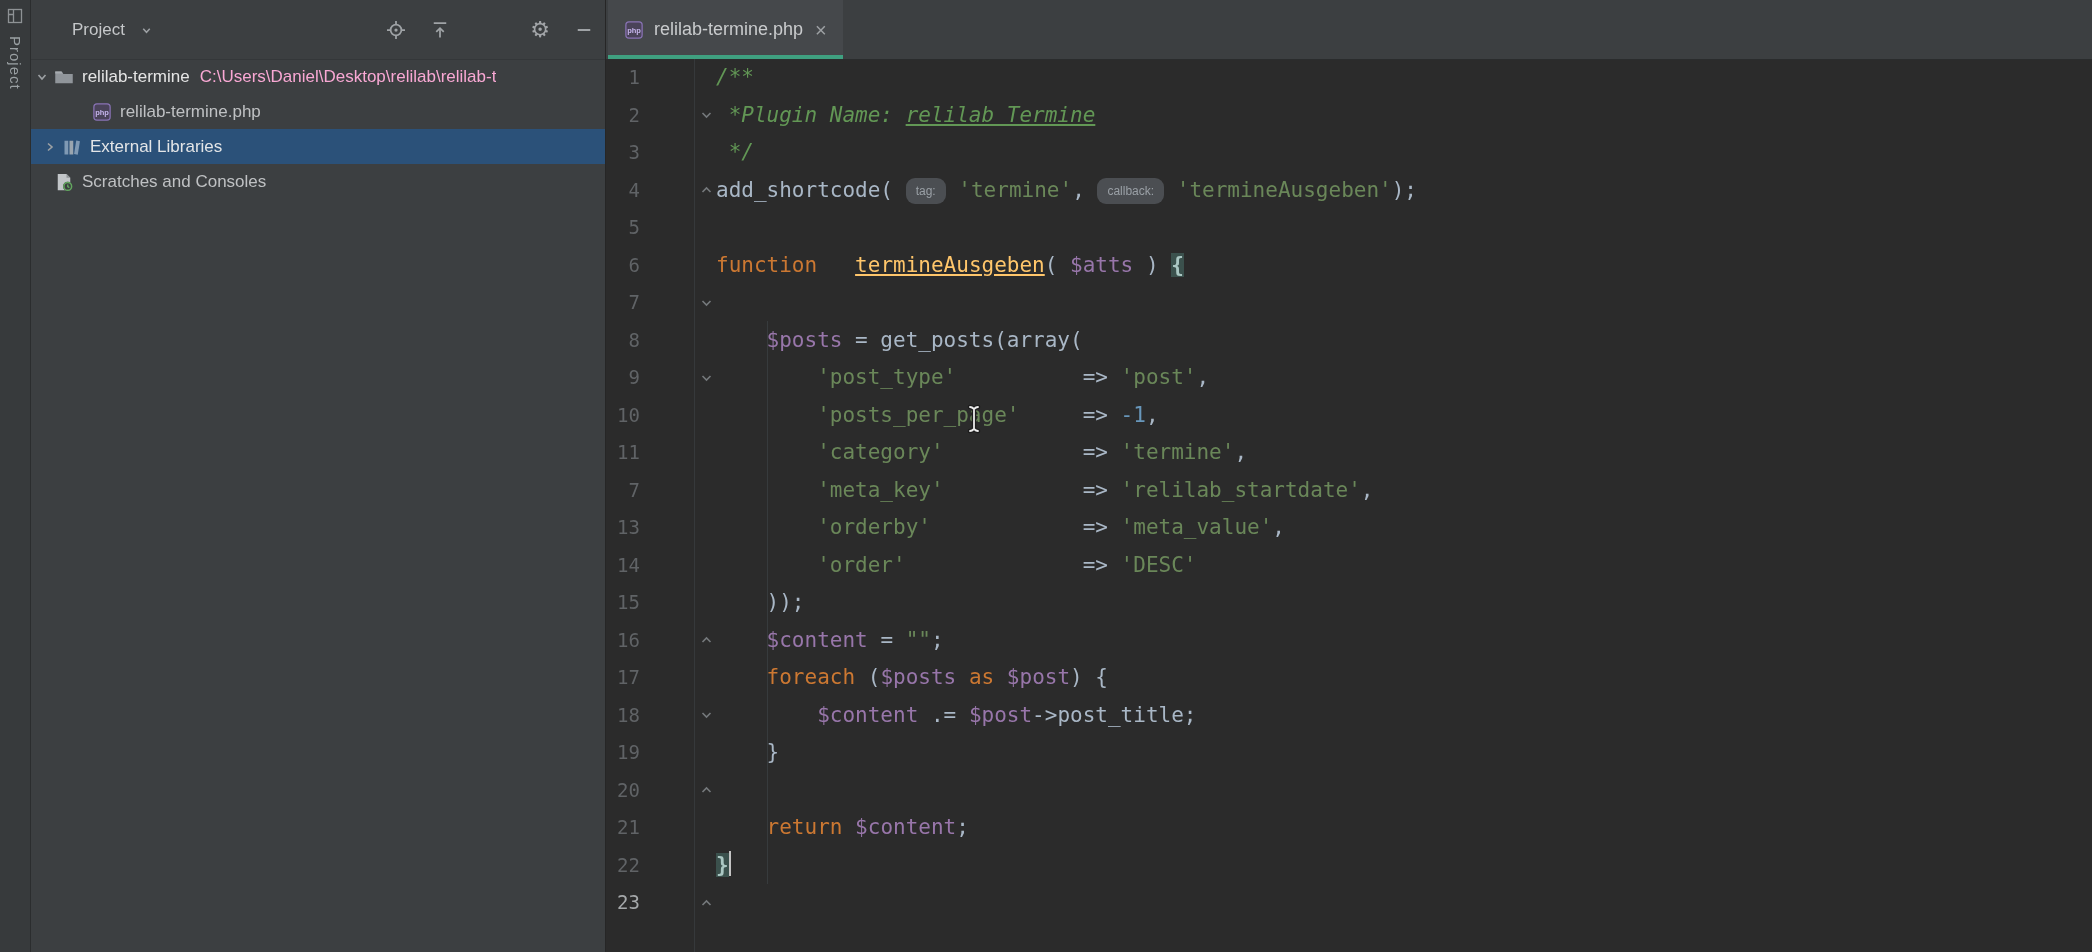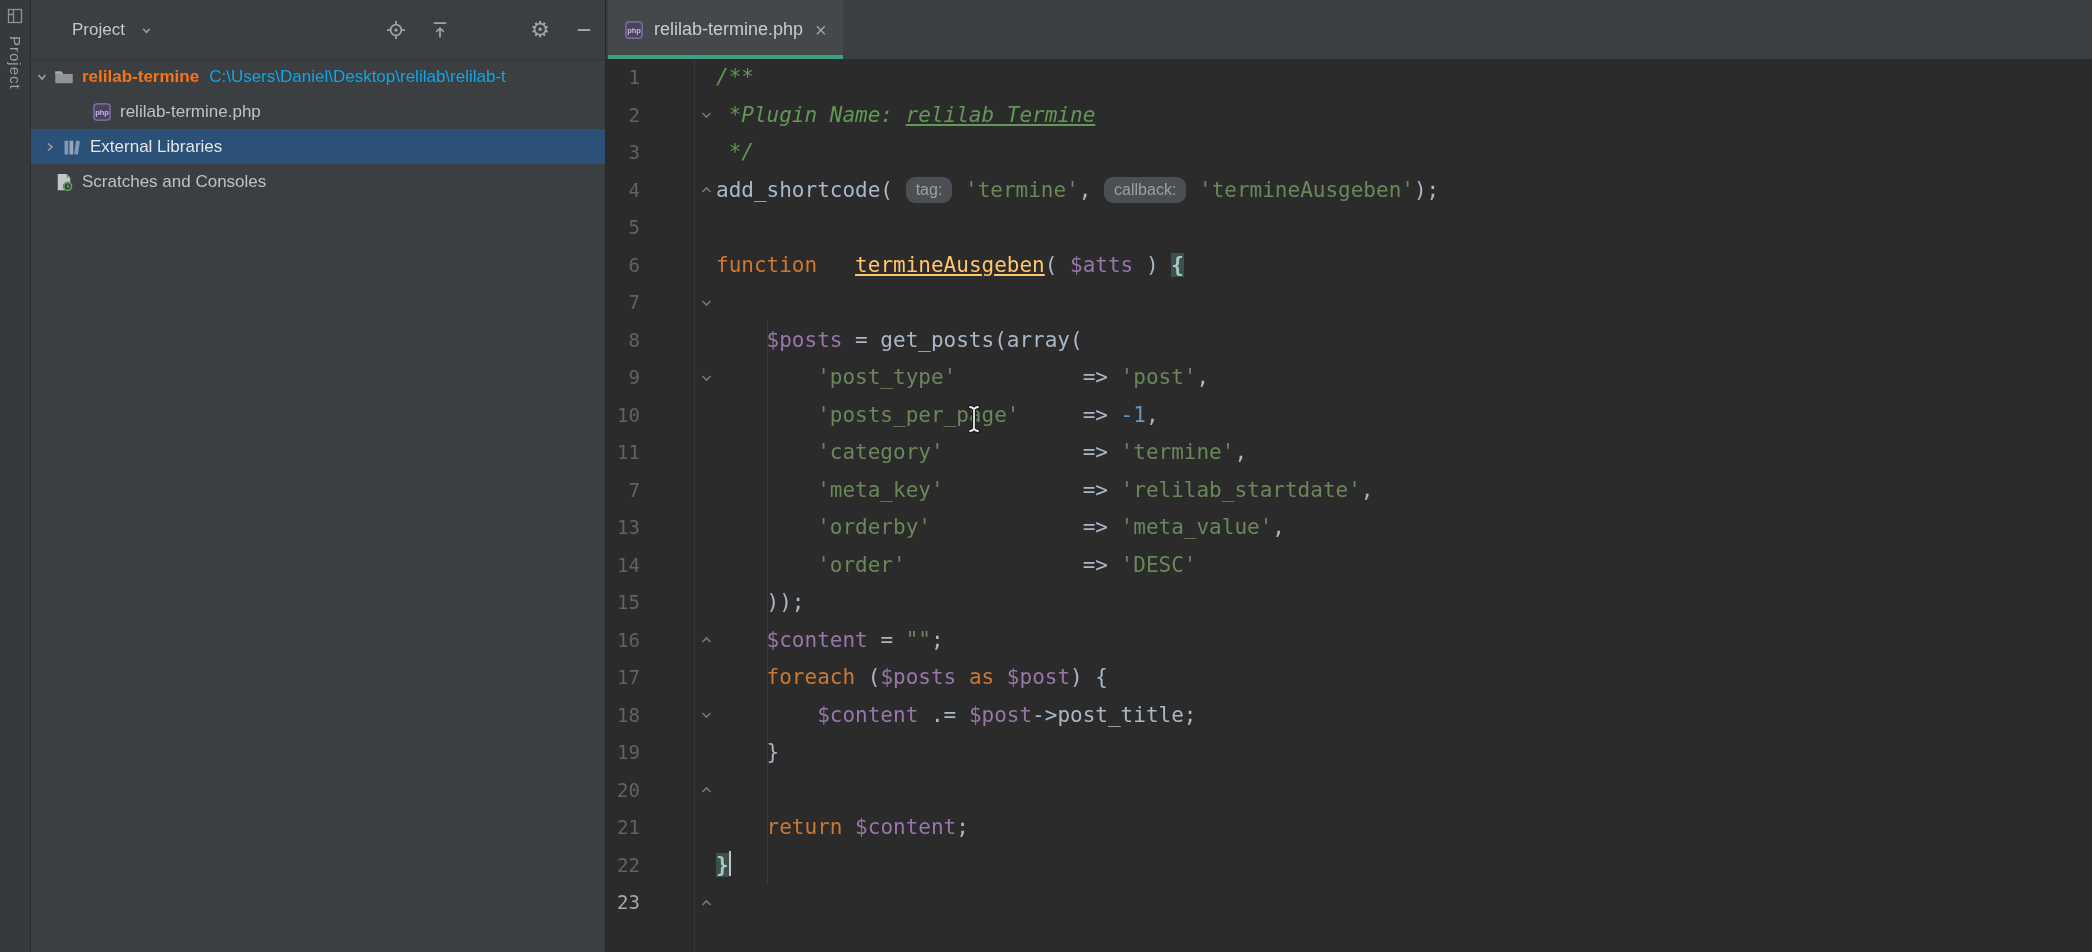--- a/index.html
+++ b/index.html
@@ -27,22 +27,22 @@
 .hdr-ic-0{left:355px}.hdr-ic-1{left:399px}.hdr-ic-2{left:499px}.hdr-ic-3{left:543px}
 .gear{font-size:22px;color:#a2a5a8;font-family:"DejaVu Sans",sans-serif;line-height:1}
 
 .tree{position:absolute;top:59px;left:0;right:0;bottom:0;overflow:hidden}
 .tree-row{display:flex;align-items:center;height:35px;white-space:nowrap;overflow:hidden;font-size:17px;color:#bfc1c3;cursor:default}
 .tree-row.selected{background:var(--selection)}
 .tree-row.selected .tw-label{color:#e3e5e7}
 .tw-chevron{flex:none;width:20px;height:20px;display:flex;align-items:center;justify-content:center}
 .tw-icon{flex:none;width:20px;height:20px;margin:0 8px 0 2px;display:flex;align-items:center;justify-content:center}
 .tw-label{flex:none}
-.tw-label.bold{font-weight:700;color:#f97316}
-.tw-path{color:#0ea5e9;margin-left:10px;overflow:hidden}
+.tw-label.bold{font-weight:400;color:#e5e5e5}
+.tw-path{color:#f9a8d4;margin-left:10px;overflow:hidden}
 
 
 .editor-area{position:absolute;left:606px;top:0;right:0;height:100%;background:#2b2b2b}
 .tab-bar{position:relative;height:59px;background:#3c3f41;border-bottom:1px solid #2a2c2d}
 .tab{position:absolute;left:2px;top:0;height:59px;display:flex;align-items:center;padding:0 16px;background:#45484b;cursor:pointer}
 .tab::after{content:"";position:absolute;left:0;bottom:0;width:100%;height:4px;background:var(--accent)}
 .tab .tw-icon{margin:0 10px 0 0}
 .tab-label{font-size:18px;color:#c9cbcd}
 .tab-close{margin-left:12px;font-size:20px;color:#9da1a4;line-height:1;cursor:pointer}
 
@@ -60,21 +60,21 @@
 .s-kw{color:var(--kw)}
 .s-str{color:var(--str)}
 .s-strU{color:var(--str);}
 .s-fnU{color:var(--fn);text-decoration:underline}
 .s-var{color:var(--vr)}
 .s-num{color:var(--num)}
 .s-cmt,.s-cmtU{color:var(--cmt);font-style:italic}
 .s-cmtU{text-decoration:underline}
 .s-phptag{color:var(--phptag)}
 .s-hint{display:inline-block;background:#4b4e52;color:#9aa0a6;border-radius:9px;padding:0 10px;
-  font-size:16px;line-height:26px;font-family:"Liberation Sans","DejaVu Sans",sans-serif;vertical-align:2px}
+  font-size:12px;line-height:26px;font-family:"Liberation Sans","DejaVu Sans",sans-serif;vertical-align:2px}
 .s-braceHl{color:#abc7c3;background:#3b514d;font-weight:700}
 .caret{display:inline-block;width:2px;height:25px;background:#c4c4c4;vertical-align:-4px}
 
 .mouse{position:absolute;left:965px;top:404px;z-index:50;pointer-events:none}
 </style>
 </head>
 <body>
 
 <div class="app">
 

